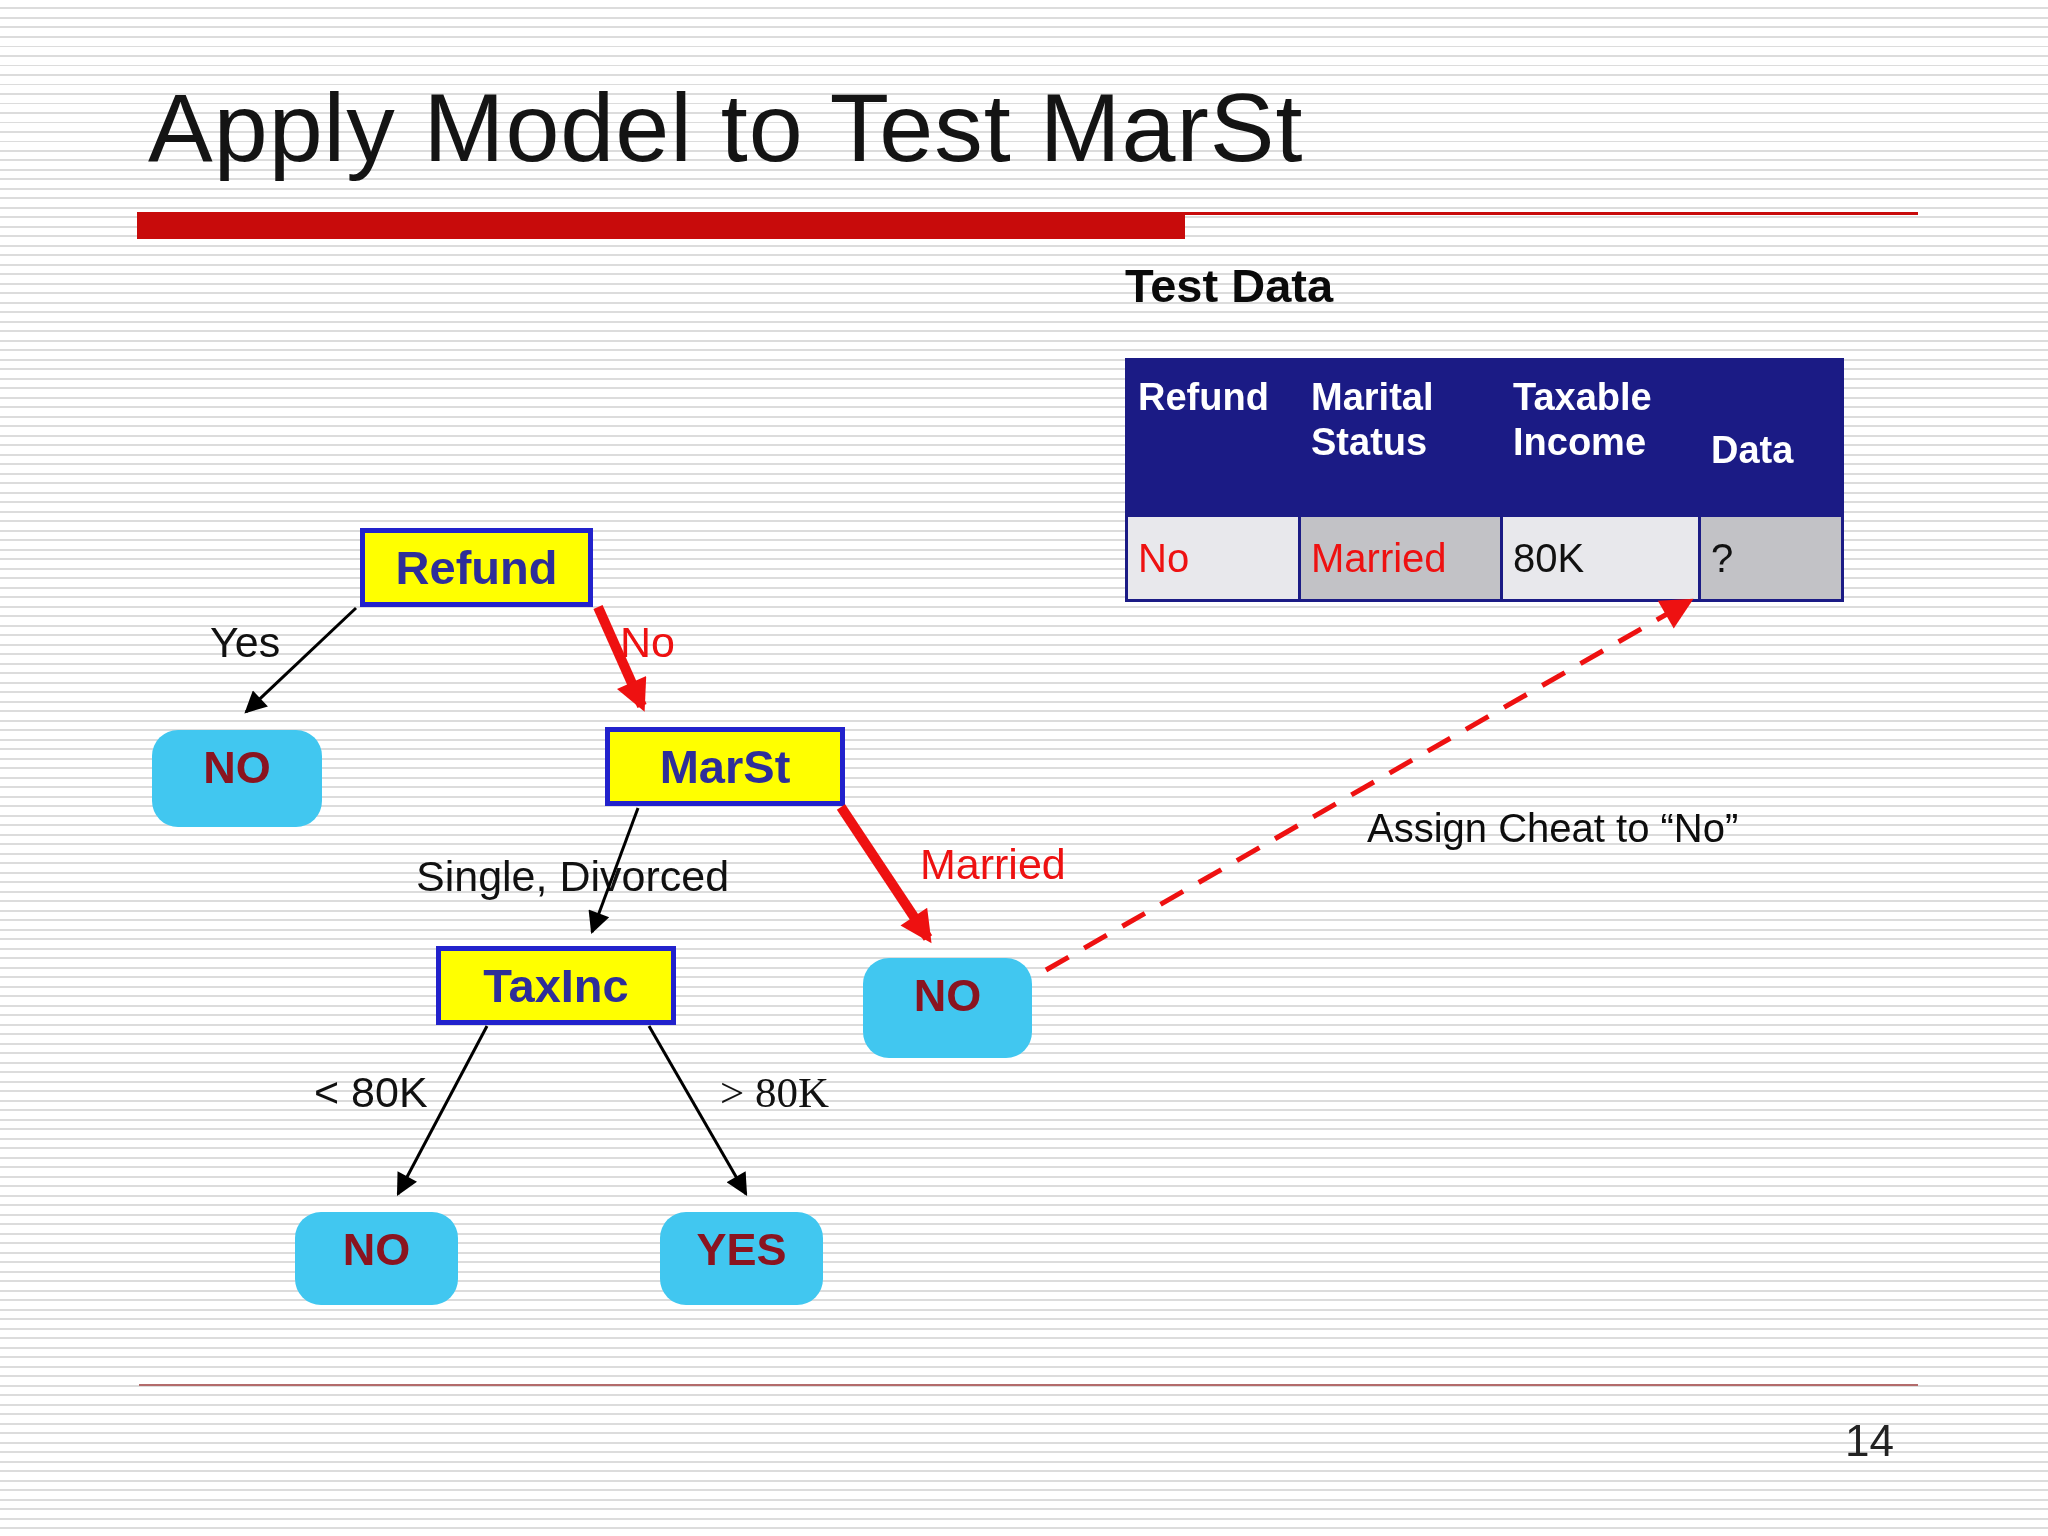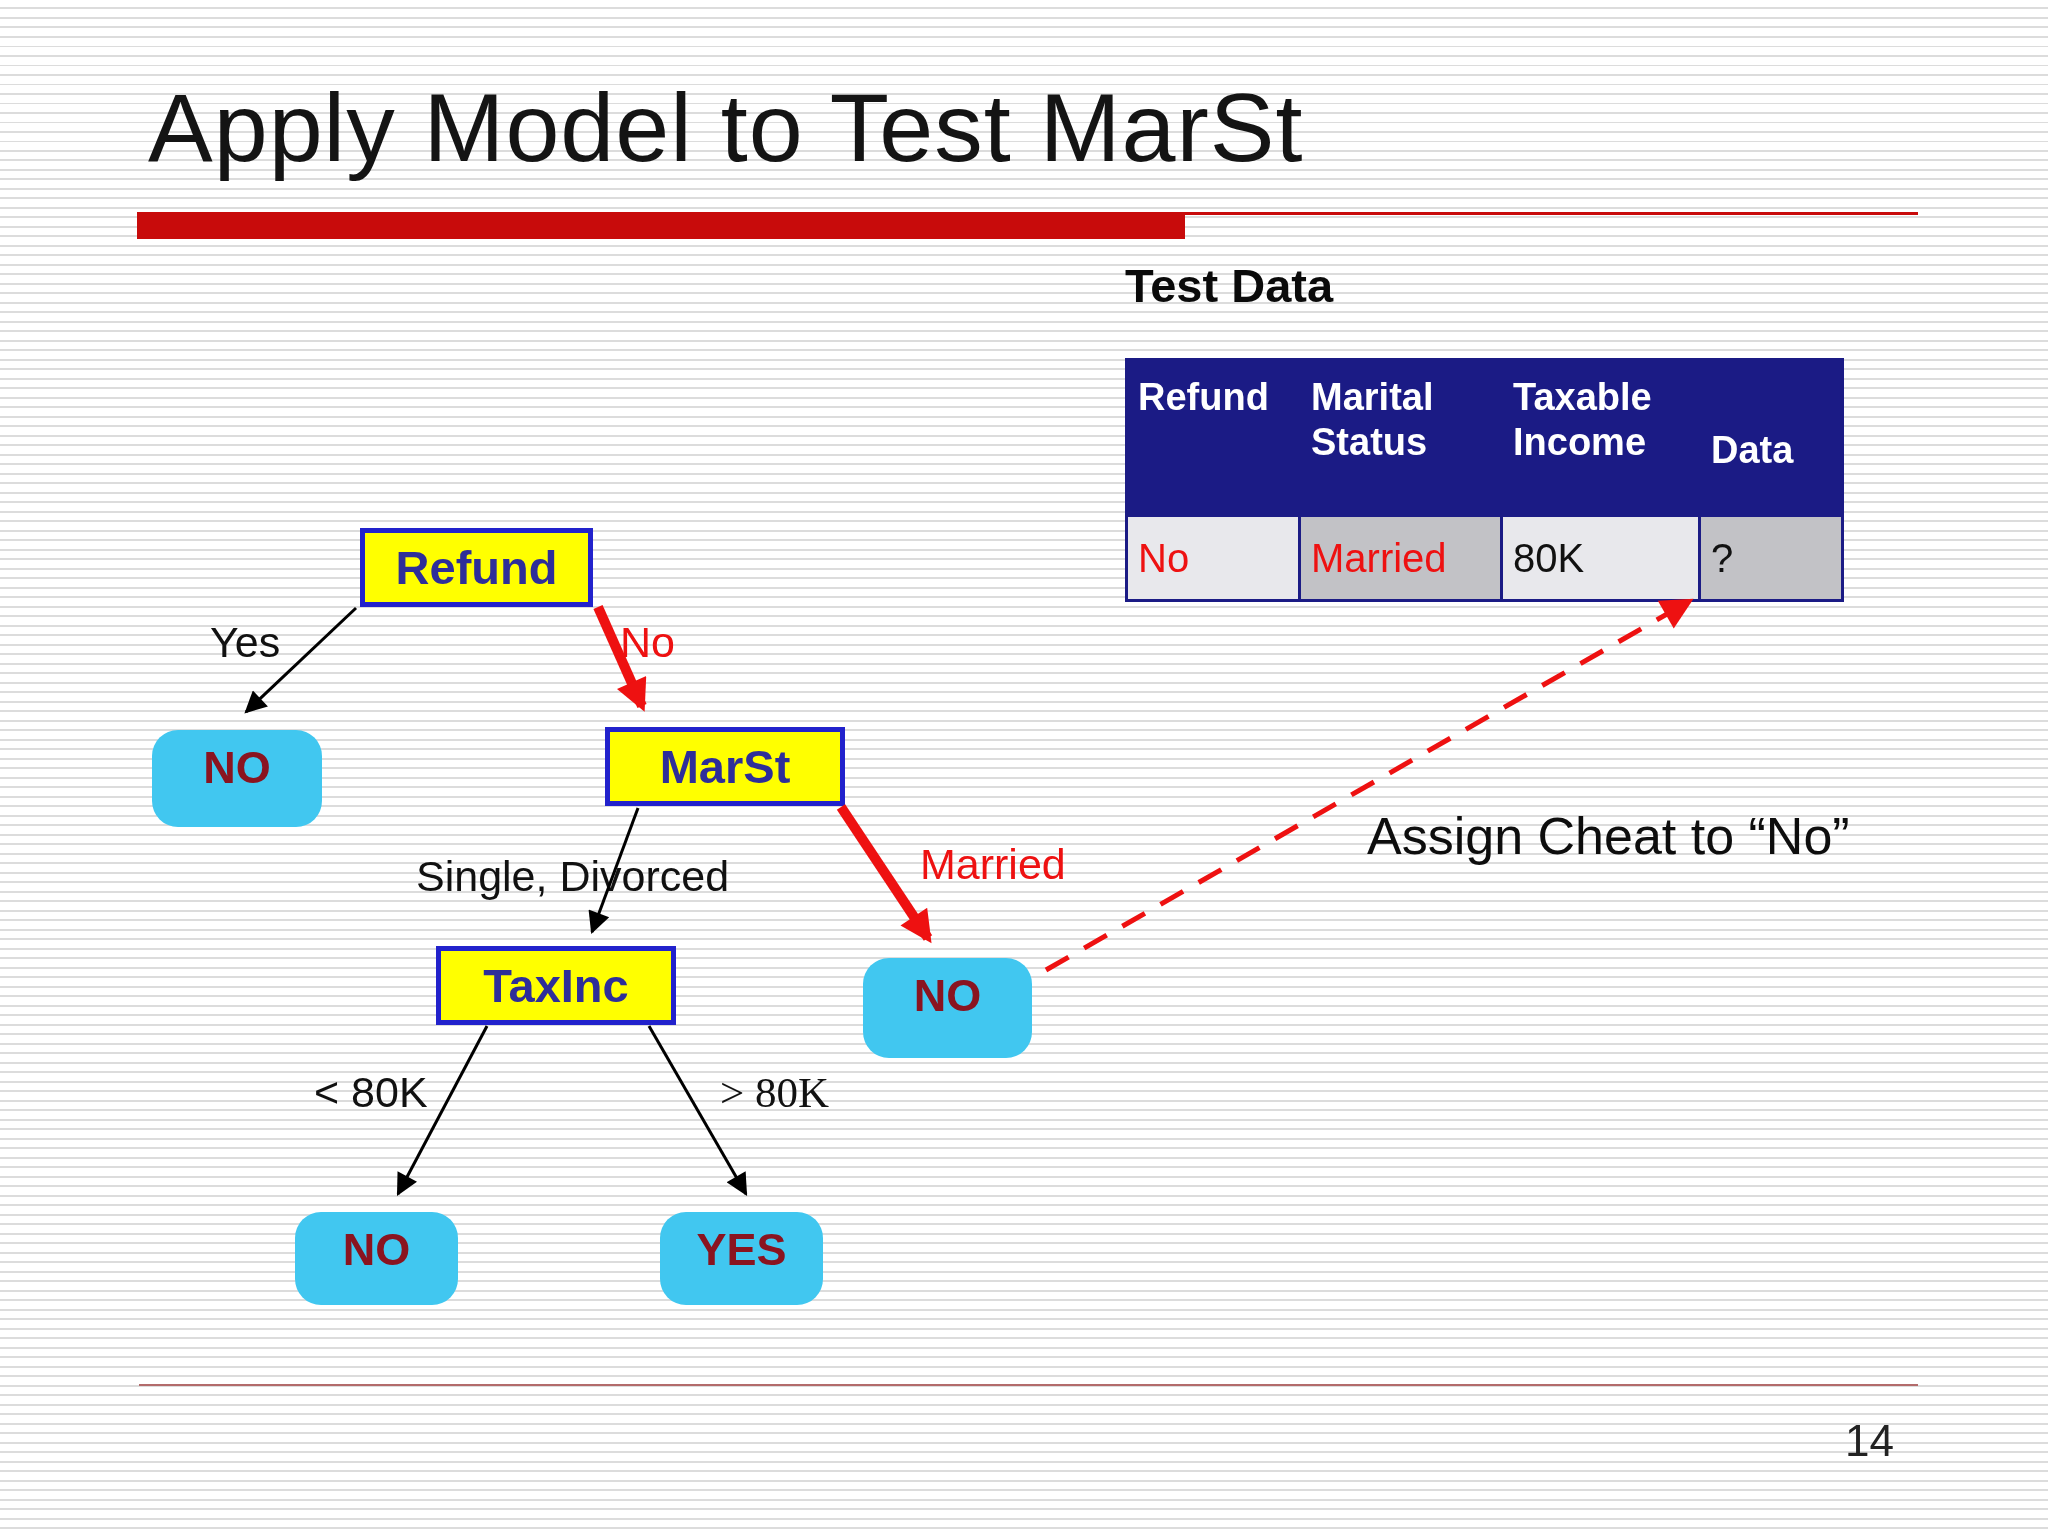--- a/index.html
+++ b/index.html
@@ -71,21 +71,21 @@
   
   .edge-label{font-size:43px;color:#111;white-space:nowrap;}
   .edge-label.red{color:#ee1111;}
   .lbl-yes{left:210px;top:618px;}
   .lbl-no{left:620px;top:618px;}
   .lbl-sd{left:392px;top:852px;margin-left:24px;}
   .lbl-married{left:920px;top:840px;}
   .lbl-lt{left:280px;top:1068px;margin-left:34px;}
   .lbl-gt{left:720px;top:1068px;font-family:Liberation Serif, serif;}
 
-  .annotation{left:1367px;top:806px;font-size:52px;color:#0d0d0d;white-space:nowrap;}
+  .annotation{left:1367px;top:806px;font-size:40px;color:#0d0d0d;white-space:nowrap;}
   .page-num{left:1845px;top:1416px;font-size:44px;color:#222;}
   .bottom-line{left:139px;top:1384px;width:1779px;height:2px;background:#b36b6b;}
 
   svg.overlay{position:absolute;left:0;top:0;width:2048px;height:1536px;pointer-events:none;}
 </style>
 </head>
 <body>
 
 <div class="slide">
 

